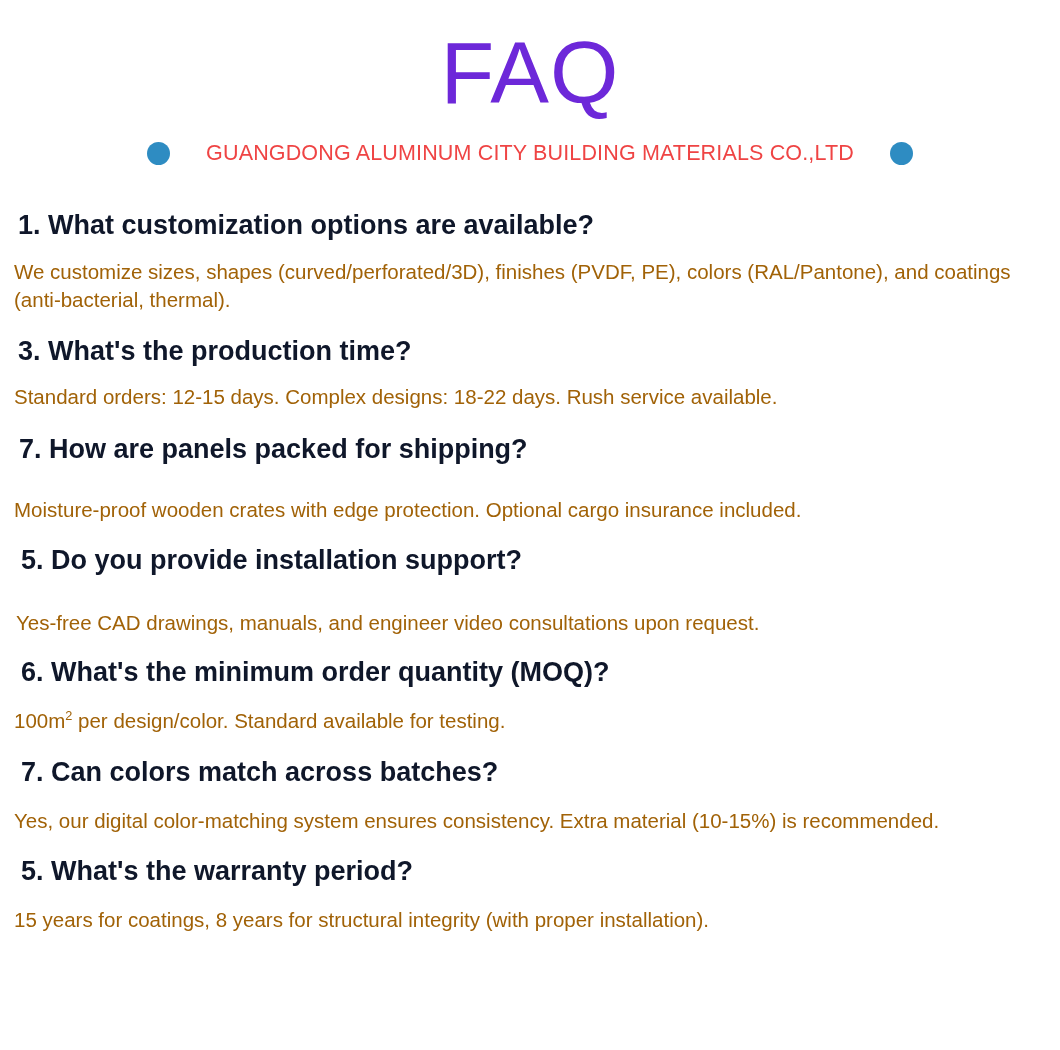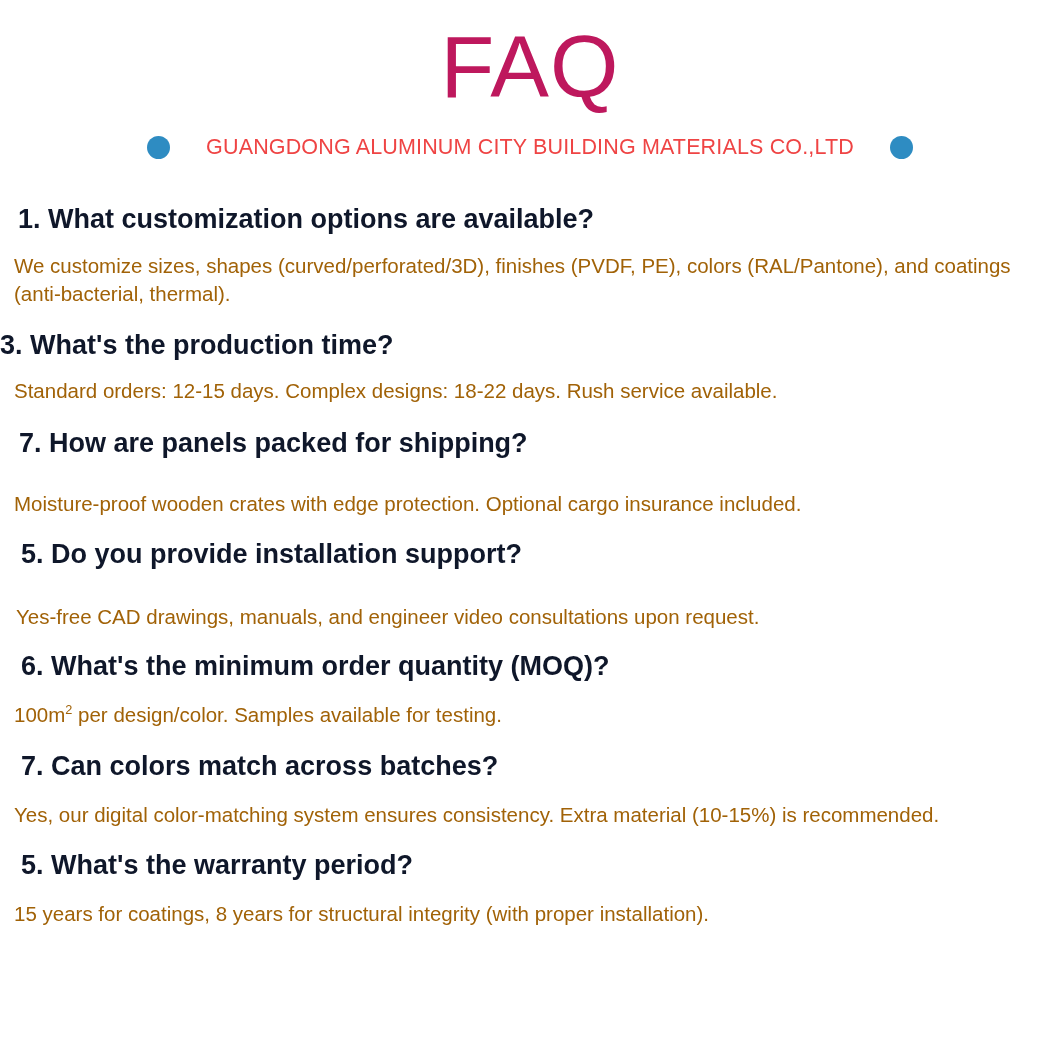--- a/index.html
+++ b/index.html
@@ -28,22 +28,22 @@
     padding-top: 18px;
     text-align: center;
   }
 
   .faq-title {
     font-family: "Liberation Sans", sans-serif;
     font-size: 88px;
     font-weight: 300;
     letter-spacing: 1px;
     line-height: 1.05;
-    color: #be185d;
-    margin: 3px;
+    color: #6d28d9;
+    margin: 9px;
     padding: 0;
   }
 
   .company-line {
     margin-top: 22px;
     display: flex;
     align-items: center;
     justify-content: center;
     gap: 0;
   }
@@ -100,21 +100,21 @@
 
   
   .item-1 .faq-q { padding-left: 18px; }
   .item-1 .faq-a { padding-left: 14px; margin-top: 16px; }
 
   .item-2 { margin-top: 22px; }
   .item-2 .faq-q { padding-left: 18px; }
   .item-2 .faq-a { padding-left: 14px; margin-top: 16px; }
 
   .item-3 { margin-top: 22px; }
-  .item-3 .faq-q { }
+  .item-3 .faq-q { padding-left: 18px; }
   .item-3 .faq-a { padding-left: 14px; margin-top: 16px; }
 
   .item-4 { margin-top: 23px; }
   .item-4 .faq-q { padding-left: 19px; }
   .item-4 .faq-a { padding-left: 14px; margin-top: 30px; }
 
   .item-5 { margin-top: 21px; }
   .item-5 .faq-q { padding-left: 21px; }
   .item-5 .faq-a { padding-left: 16px; margin-top: 32px; }
 
@@ -165,21 +165,21 @@
       <p class="faq-a">Moisture-proof wooden crates with edge protection. Optional cargo insurance included.</p>
     </div>
 
     <div class="faq-item item-5">
       <h2 class="faq-q">5. Do you provide installation support?</h2>
       <p class="faq-a">Yes-free CAD drawings, manuals, and engineer video consultations upon request.</p>
     </div>
 
     <div class="faq-item item-6">
       <h2 class="faq-q">6. What's the minimum order quantity (MOQ)?</h2>
-      <p class="faq-a"><span>100m</span><sup>2</sup><span> per design/color. Samples available for testing.</span></p>
+      <p class="faq-a"><span>100m</span><sup>2</sup><span> per design/color. Standard available for testing.</span></p>
     </div>
 
     <div class="faq-item item-7">
       <h2 class="faq-q">7. Can colors match across batches?</h2>
       <p class="faq-a">Yes, our digital color-matching system ensures consistency. Extra material (10-15%) is recommended.</p>
     </div>
 
     <div class="faq-item item-8">
       <h2 class="faq-q">5. What's the warranty period?</h2>
       <p class="faq-a">15 years for coatings, 8 years for structural integrity (with proper installation).</p>

